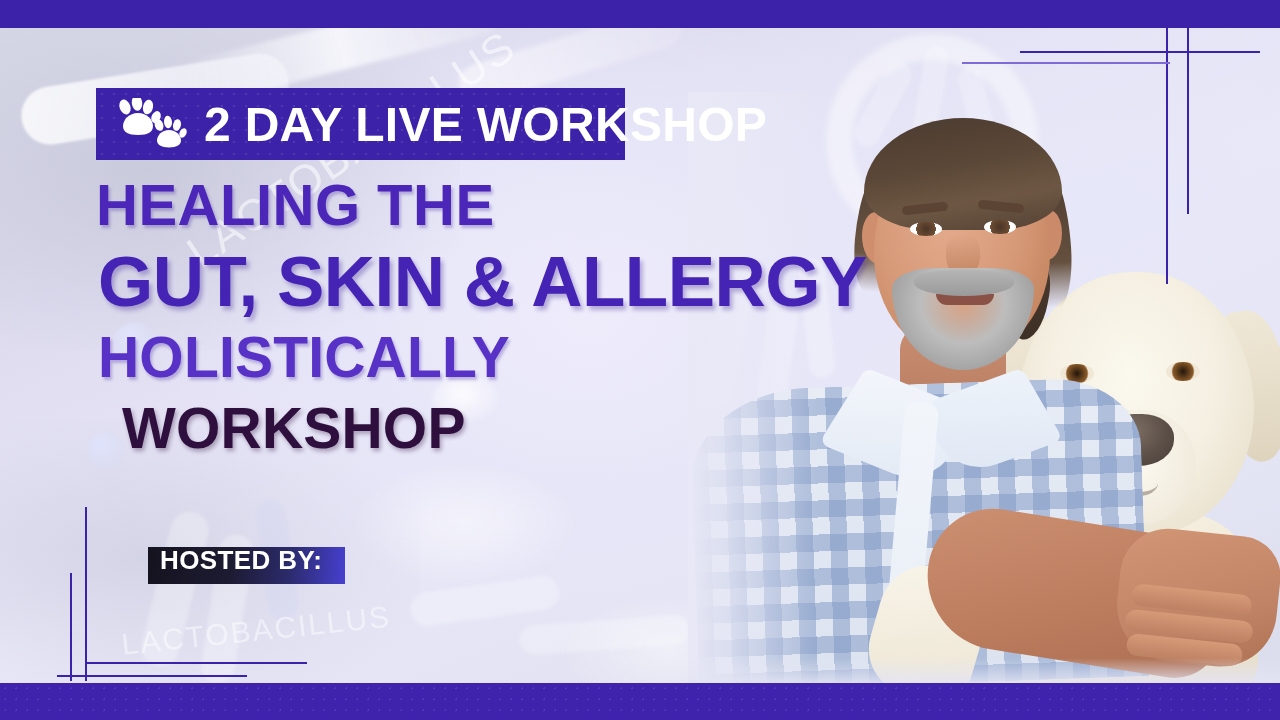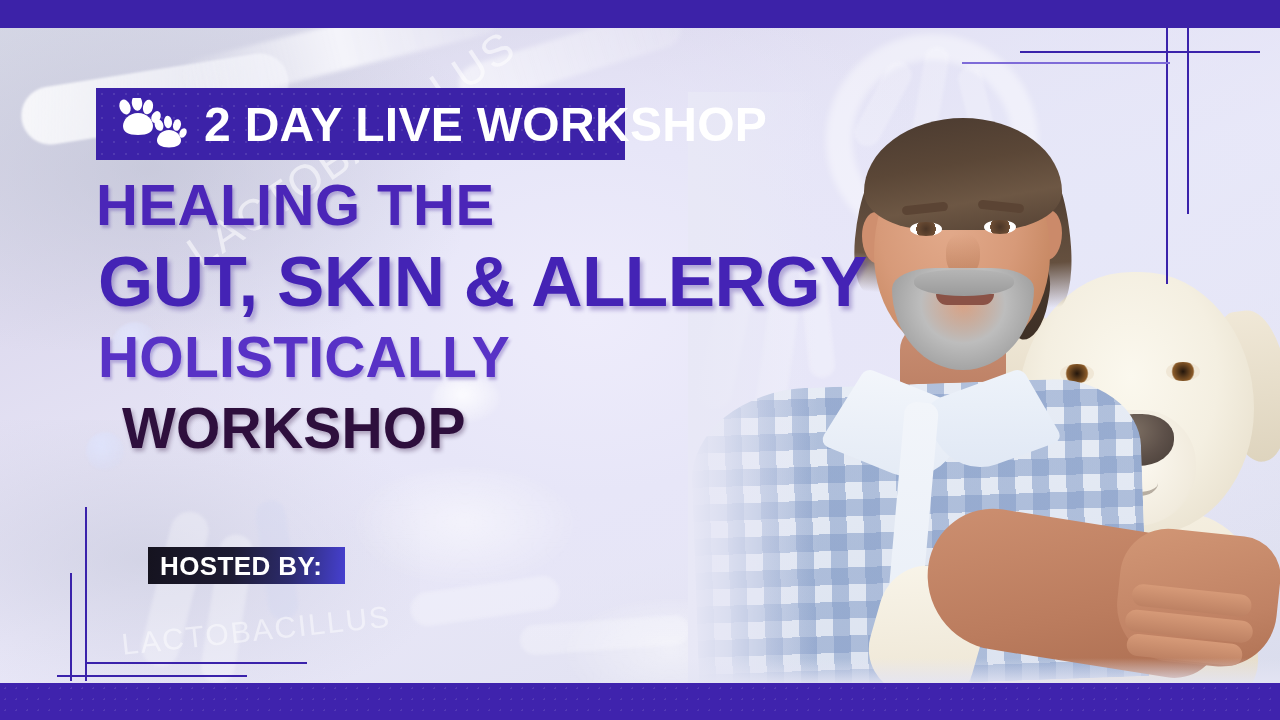--- a/index.html
+++ b/index.html
@@ -456,21 +456,21 @@
     letter-spacing: 0.2px;
     margin-left: 26px;
     text-shadow: 2px 3px 4px rgba(46,15,61,0.33);
   }
 
   
   .hosted-wrap { position: absolute; left: 148px; top: 547px; }
   .hosted-label {
     width: 197px; height: 37px;
     background: linear-gradient(95deg, #15131f 0%, #1d1b32 42%, #2c2b6d 72%, #4640d0 100%);
-    display: flex; align-items: center;
+    display: flex; 
     padding-left: 12px;
   }
   .hosted-label span {
     color: #ffffff;
     font-size: 26px;
     font-weight: 700;
     letter-spacing: 0.4px;
     line-height: 1;
   }
   .hosted-name {

